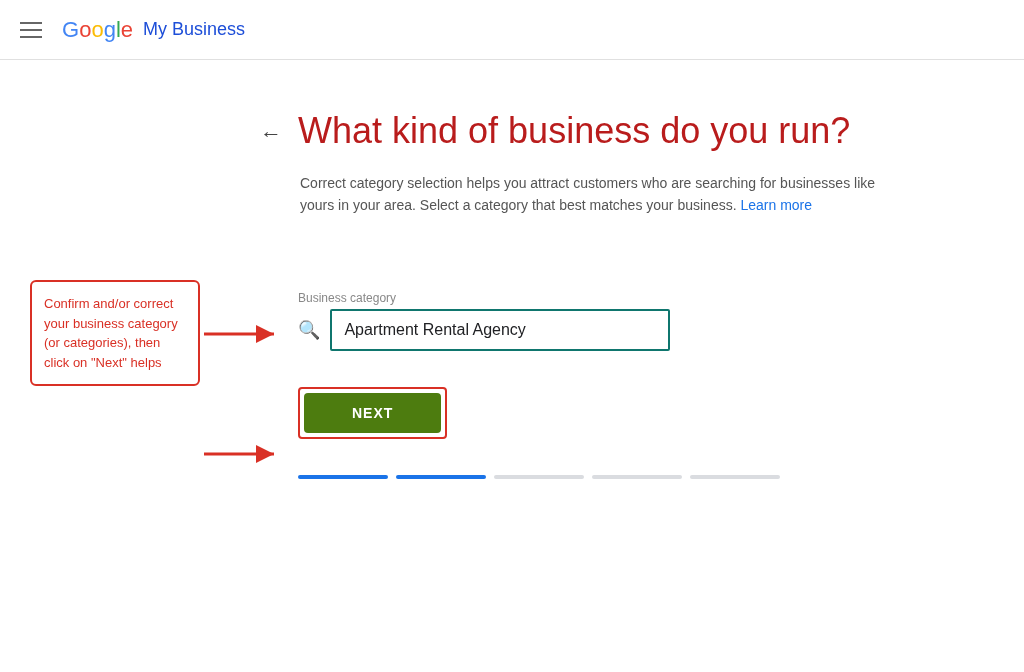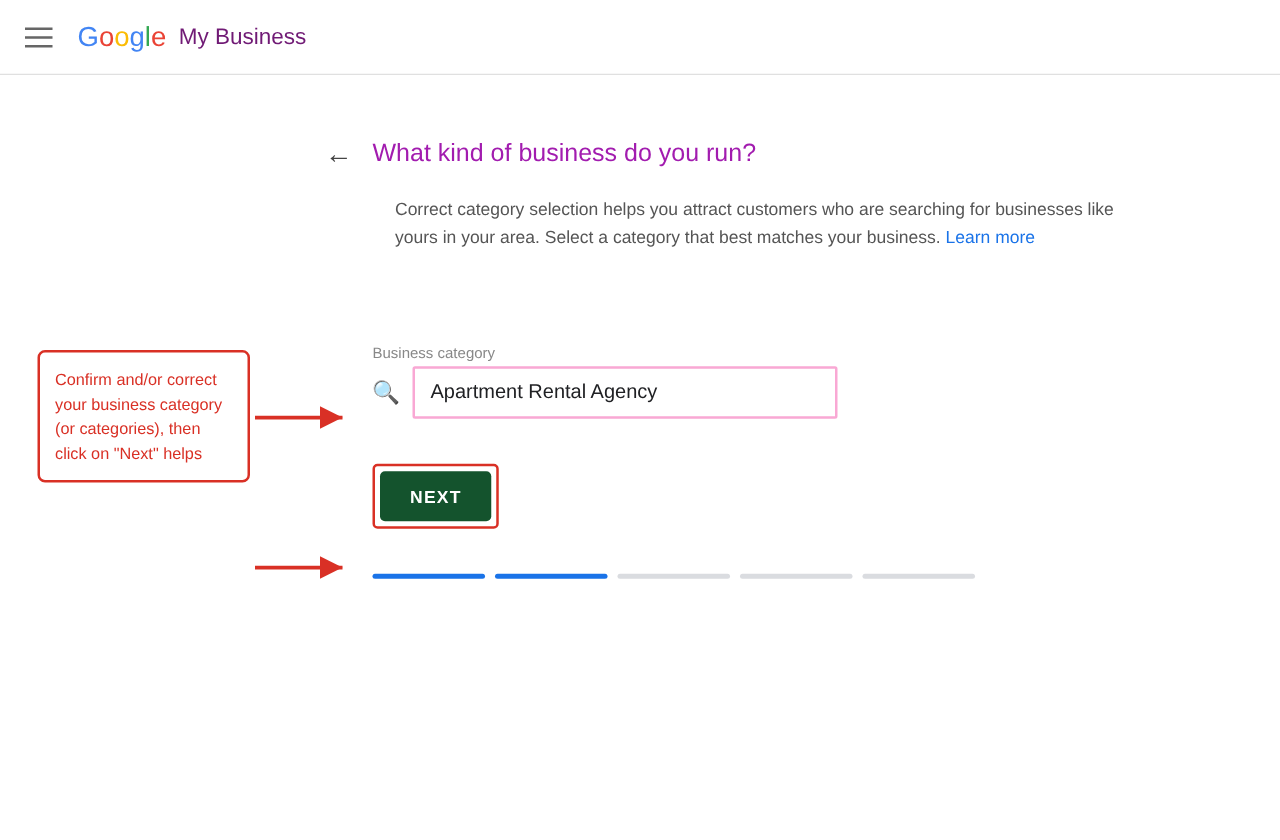--- a/index.html
+++ b/index.html
@@ -34,21 +34,21 @@
       font-size: 22px;
       font-weight: 400;
       margin-right: 6px;
     }
     .g-blue { color: #4285F4; }
     .g-red { color: #EA4335; }
     .g-yellow { color: #FBBC05; }
     .g-green { color: #34A853; }
     .header-title {
       font-size: 18px;
-      color: #701a75;
+      color: #1d4ed8;
       font-weight: 400;
       margin-left: 4px;
     }
 
     
     .main {
       display: flex;
       flex-direction: column;
       align-items: flex-start;
       padding: 50px 60px 30px 260px;
@@ -60,33 +60,33 @@
       align-items: center;
       gap: 16px;
       margin-bottom: 20px;
     }
     .back-arrow {
       font-size: 22px;
       color: #444;
       cursor: pointer;
     }
     .page-title {
-      font-size: 20px;
-      color: #a21caf;
+      font-size: 36px;
+      color: #b91c1c;
       font-weight: 400;
       text-align: right;
     }
 
     .description {
       max-width: 580px;
       font-size: 14px;
       color: #555;
       line-height: 1.6;
       margin-bottom: 36px;
-      margin-left: 56px;
+      margin-left: 40px;
     }
     .learn-more {
       color: #1a73e8;
       text-decoration: none;
     }
 
     
     .input-section {
       margin-left: 38px;
       position: relative;
@@ -104,46 +104,46 @@
       gap: 10px;
     }
     .search-icon-wrap {
       color: #888;
       font-size: 18px;
     }
     .business-input {
       width: 340px;
       font-size: 16px;
       color: #202124;
-      border: 2px solid #f9a8d4;
+      border: 2px solid #0f766e;
       border-radius: 2px;
       padding: 10px 12px;
       outline: none;
       background: #fff;
     }
 
     
     .next-section {
       margin-left: 38px;
       margin-top: 36px;
       position: relative;
     }
     .next-btn-wrap {
       border: 2px solid #d93025;
       display: inline-block;
       padding: 4px;
       border-radius: 4px;
     }
     .next-btn {
-      background: #14532d;
+      background: #4d7c0f;
       color: #fff;
       font-size: 14px;
       font-weight: 600;
       border: none;
-      padding: 12px 24px;
+      padding: 12px 48px;
       border-radius: 4px;
       cursor: pointer;
       letter-spacing: 1px;
     }
 
     
     .progress-bar {
       display: flex;
       gap: 8px;
       margin-left: 38px;

